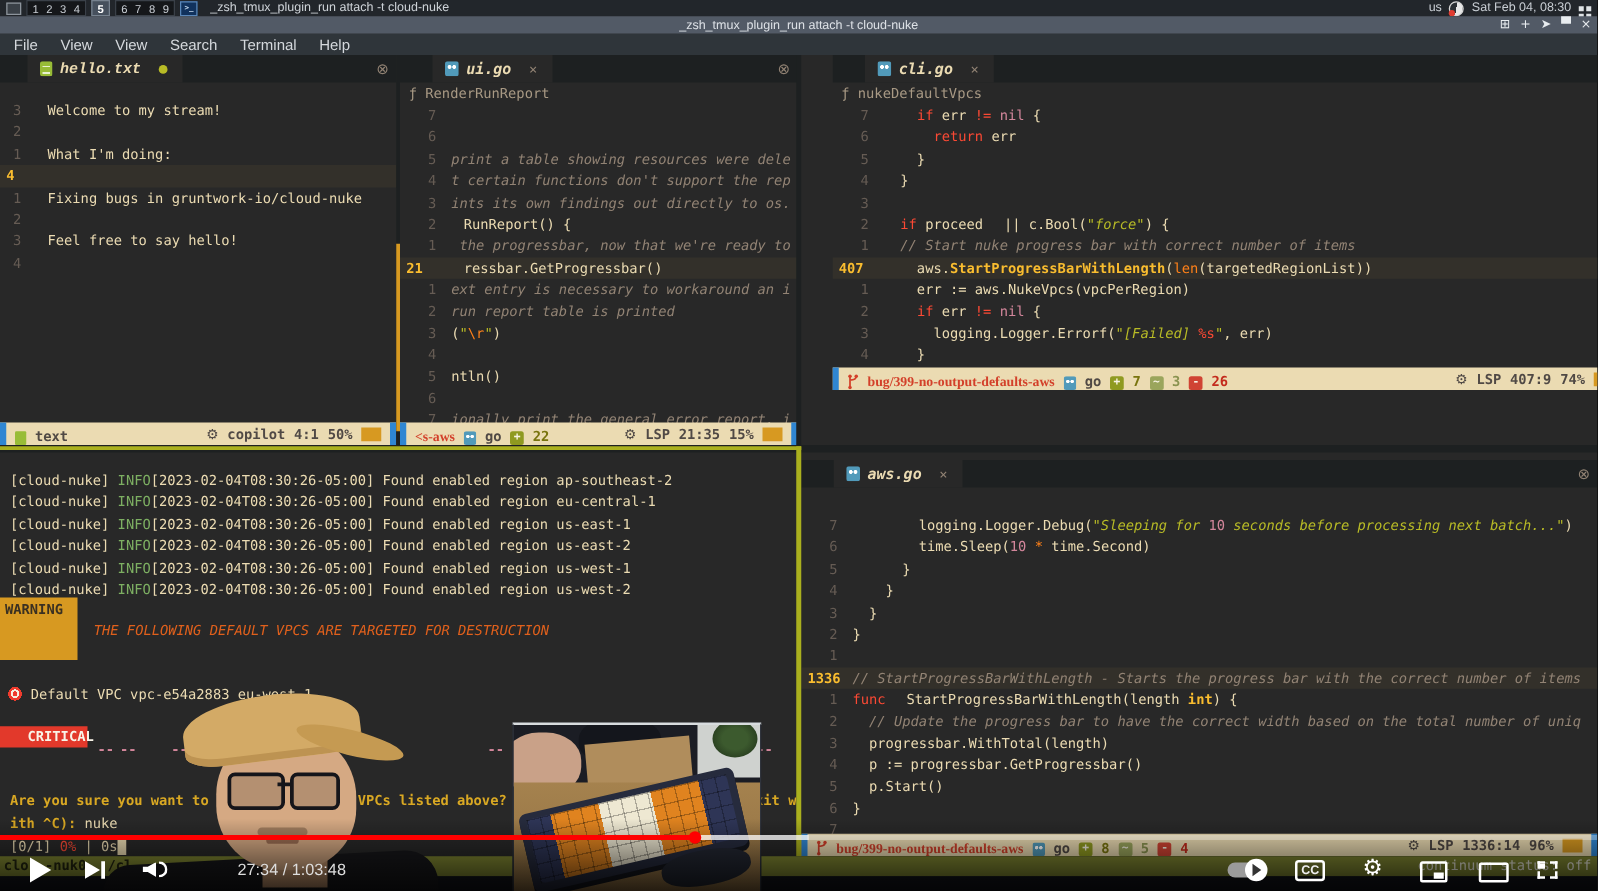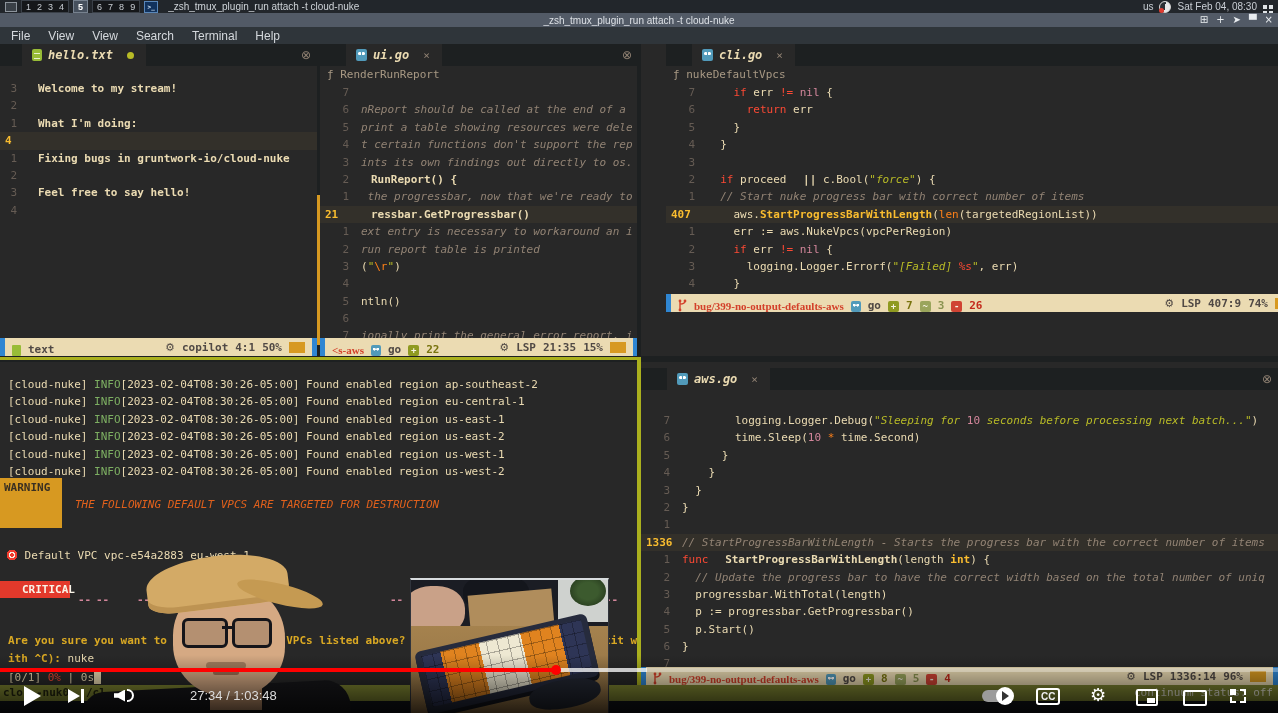--- a/index.html
+++ b/index.html
@@ -48,21 +48,21 @@
   .lines{font-size:11px;}
   .row{height:17.4px;line-height:17.4px;display:flex;white-space:pre;}
   .row.cur{background:#33302a;}
   .ln{flex:none;width:34px;text-align:right;padding-right:5px;box-sizing:border-box;color:#665c54;}
   .p-hello .ln{width:22px;}
   .ln.lncur{color:#fabd2f;font-weight:bold;text-align:left;padding-left:5px;}
   .cd{white-space:pre;margin-left:7px;}
   .p-hello .cd{margin-left:6px;}
   
   .tk-fg{color:#ebdbb2;}
-  .tk-fgb{color:#ebdbb2;font-weight:bold;padding-left:10px;}
+  .tk-fgb{color:#ebdbb2;font-weight:normal;padding-left:10px;}
   .tk-cm{color:#928374;font-style:italic;}
   .tk-kw{color:#fb4934;}
   .tk-str{color:#b8bb26;font-style:italic;}
   .tk-fn{color:#fabd2f;font-weight:bold;}
   .tk-num{color:#d3869b;}
   .tk-op{color:#fe8019;}
   .tk-info{color:#7daf62;}
   .tk-warn{color:#e0601c;font-weight:normal;font-style:italic;}
   .tk-prompt{color:#d9a823;font-weight:bold;}
   .tk-mag{color:#d3869b;font-weight:bold;}
@@ -213,21 +213,21 @@
     <span class="menu-item">File</span>
     <span class="menu-item">View</span>
     <span class="menu-item">View</span>
     <span class="menu-item">Search</span>
     <span class="menu-item">Terminal</span>
     <span class="menu-item">Help</span>
   </div>
 
   <div class="pane p-hello" style="left:0;top:44px;width:317px;height:312px;">
     <div class="tabbar">
-      <div class="tab" style="margin-left:22px;">
+      <div class="tab" style="margin-left:22px;font-family:Liberation Mono, monospace;">
         <span class="doc-ic"></span>
         <span>hello.txt</span>
         <span class="mod-dot"></span>
       </div>
       <span class="closeall">⊗</span>
     </div>
     <div class="lines" style="padding-top:14px;">
         <div class="row"><span class="ln">3</span><span class="cd"><span class="tk-fgb">Welcome to my stream!</span></span></div>
         <div class="row"><span class="ln">2</span><span class="cd"></span></div>
         <div class="row"><span class="ln">1</span><span class="cd"><span class="tk-fgb">What I'm doing:</span></span></div>
@@ -257,21 +257,21 @@
       <div class="tab">
         <span class="go-ic"></span>
         <span>ui.go</span>
         <span class="tab-x">×</span>
       </div>
       <span class="closeall">⊗</span>
     </div>
     <div class="winbar">ƒ RenderRunReport</div>
     <div class="lines">
         <div class="row"><span class="ln">7</span><span class="cd"></span></div>
-        <div class="row"><span class="ln">6</span><span class="cd"><span class="tk-cm">nReport should be called at the end of a</span></span></div>
+        <div class="row"><span class="ln">6</span></div>
         <div class="row"><span class="ln">5</span><span class="cd"><span class="tk-cm">print a table showing resources were dele</span></span></div>
         <div class="row"><span class="ln">4</span><span class="cd"><span class="tk-cm">t certain functions don't support the rep</span></span></div>
         <div class="row"><span class="ln">3</span><span class="cd"><span class="tk-cm">ints its own findings out directly to os.</span></span></div>
         <div class="row"><span class="ln">2</span><span class="cd"><span class="tk-fgb">RunReport() {</span></span></div>
         <div class="row"><span class="ln">1</span><span class="cd"><span class="tk-cm"> the progressbar, now that we're ready to</span></span></div>
         <div class="row cur"><span class="ln lncur">21</span><span class="cd"><span class="tk-fgb">ressbar.GetProgressbar()</span></span></div>
         <div class="row"><span class="ln">1</span><span class="cd"><span class="tk-cm">ext entry is necessary to workaround an i</span></span></div>
         <div class="row"><span class="ln">2</span><span class="cd"><span class="tk-cm">run report table is printed</span></span></div>
         <div class="row"><span class="ln">3</span><span class="cd"><span class="tk-fg">(</span><span class="tk-str">"</span><span class="tk-op">\r</span><span class="tk-str">"</span><span class="tk-fg">)</span></span></div>
         <div class="row"><span class="ln">4</span><span class="cd"></span></div>

